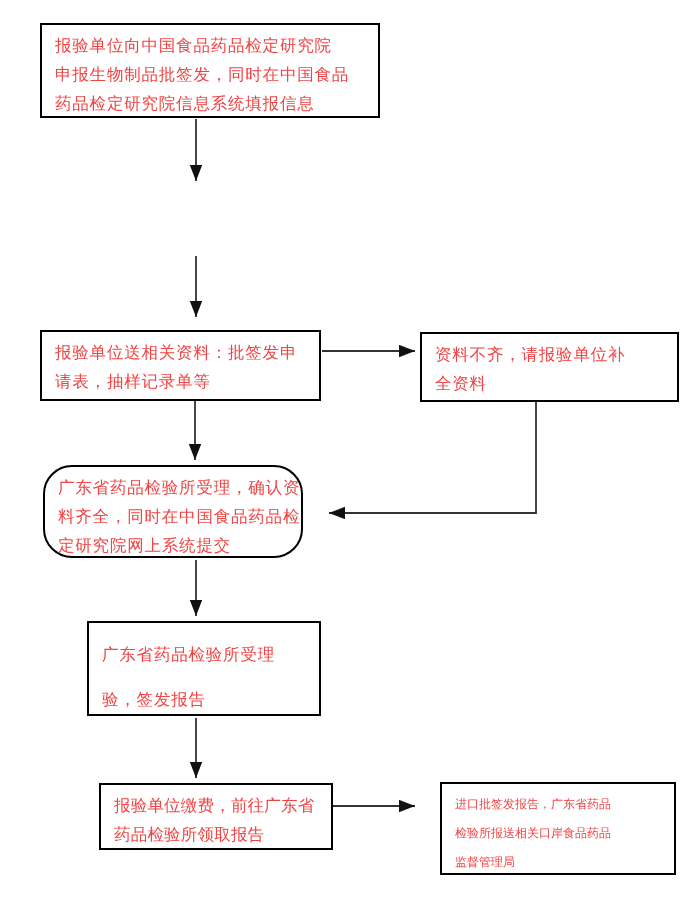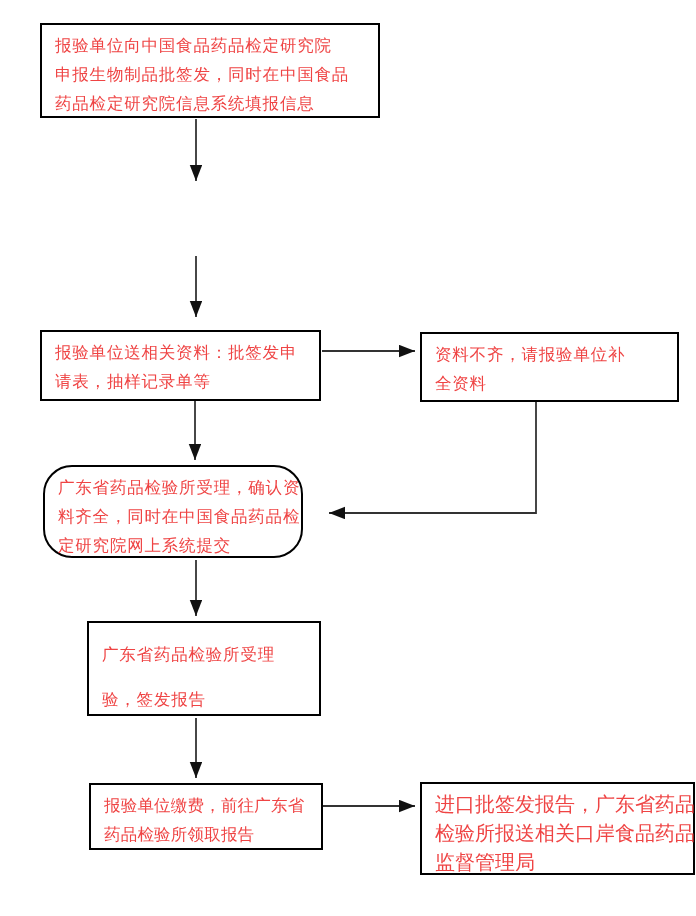--- a/index.html
+++ b/index.html
@@ -35,24 +35,24 @@
     padding: 6px 10px 4px 13px;
     white-space: pre;
   }
   .box-step1   { left: 40px;  top: 23px;  width: 340px; height: 95px; }
   .box-step2   { left: 40px;  top: 186px; width: 340px; height: 68px; }
   .box-step3   { left: 40px;  top: 322px; width: 281px; height: 71px; margin-top: 8px; }
   .box-side-a  { left: 420px; top: 332px; width: 259px; height: 70px; }
   .box-step4   { left: 43px;  top: 465px; width: 260px; height: 93px; border-radius: 29px; }
   .box-step5   { left: 87px;  top: 621px; width: 234px; height: 95px;
                  line-height: 45px; padding-top: 9px; }
-  .box-step6   { left: 89px;  top: 783px; width: 234px; height: 67px;
+  .box-step6   { left: 99px;  top: 783px; width: 234px; height: 67px;
                  letter-spacing: 0.2px; font-family: Liberation Serif, serif; }
-  .box-side-b  { left: 420px; top: 782px; width: 275px; height: 93px;
-                 font-size: 20px; letter-spacing: 0px; }
+  .box-side-b  { left: 440px; top: 782px; width: 236px; height: 93px;
+                 font-size: 12px; letter-spacing: 0px; }
 </style>
 </head>
 <body>
 
 <div class="canvas">
 
   <svg class="edges-layer" width="696" height="916" viewBox="0 0 696 916" xmlns="http://www.w3.org/2000/svg">
     <defs>
       <marker id="arrowhead" markerWidth="11" markerHeight="9" refX="9" refY="3.5" orient="auto" markerUnits="strokeWidth">
         <path d="M0,0 L9,3.5 L0,7 Z" fill="#111111"></path>

